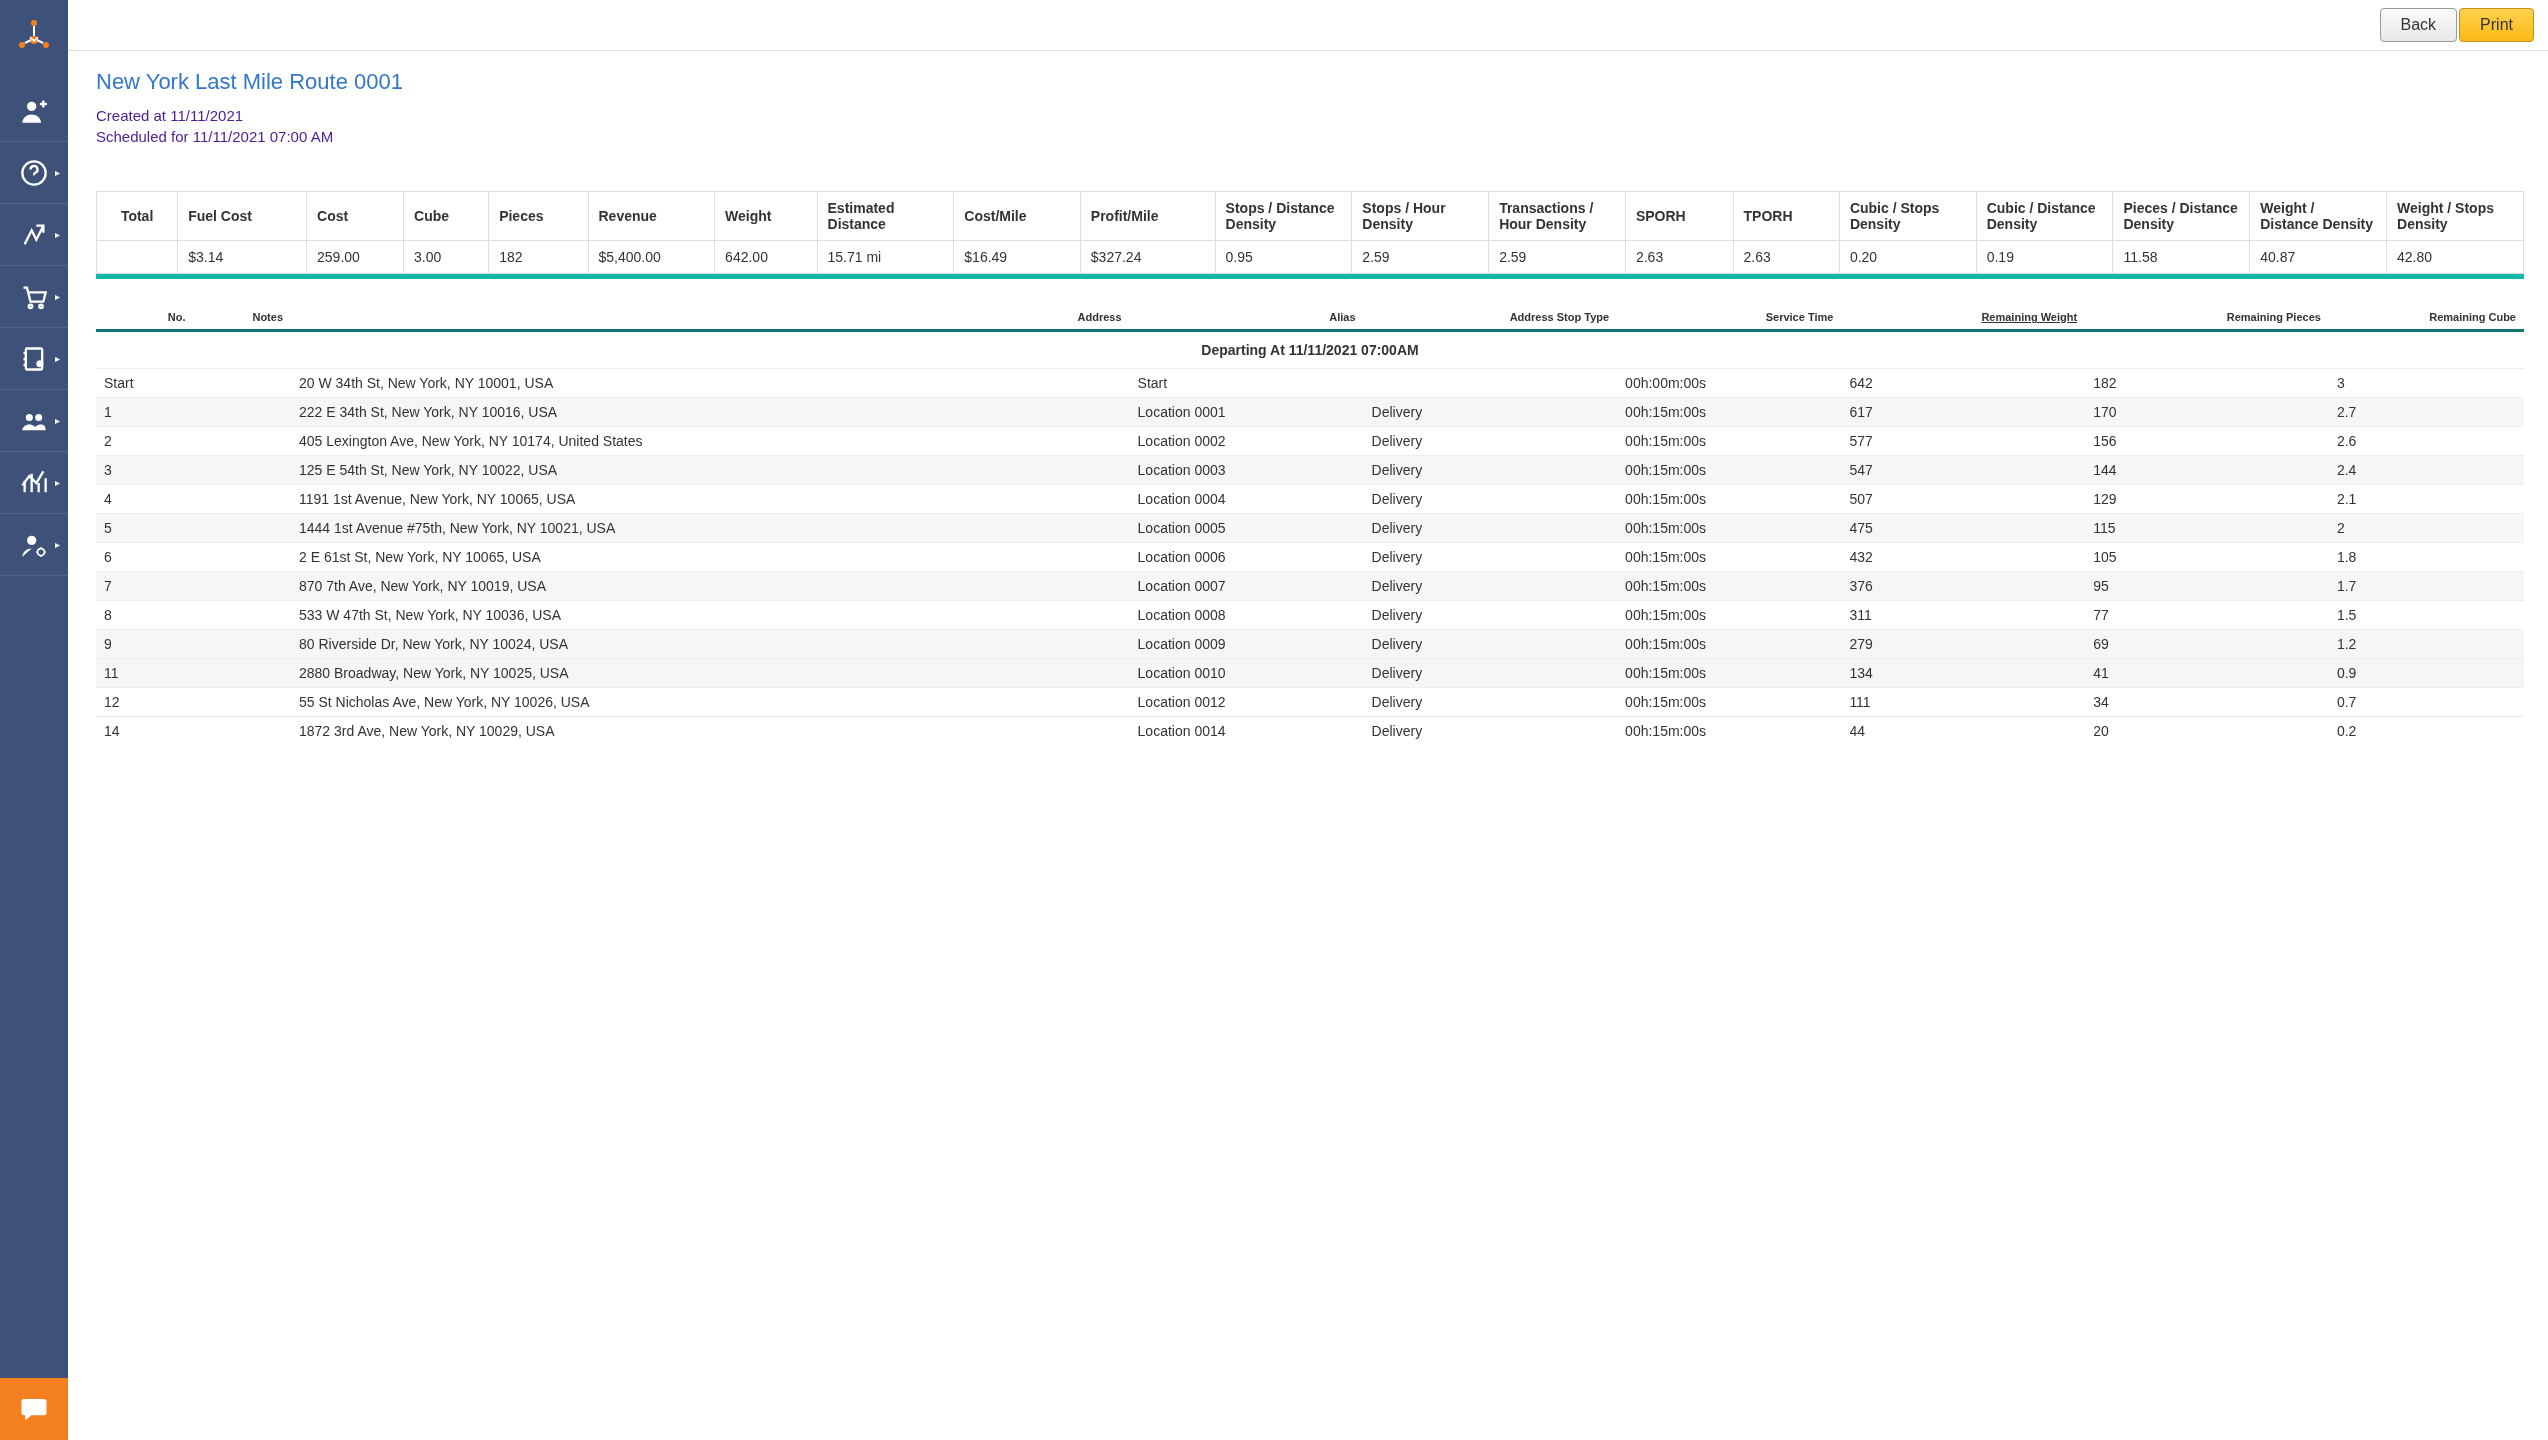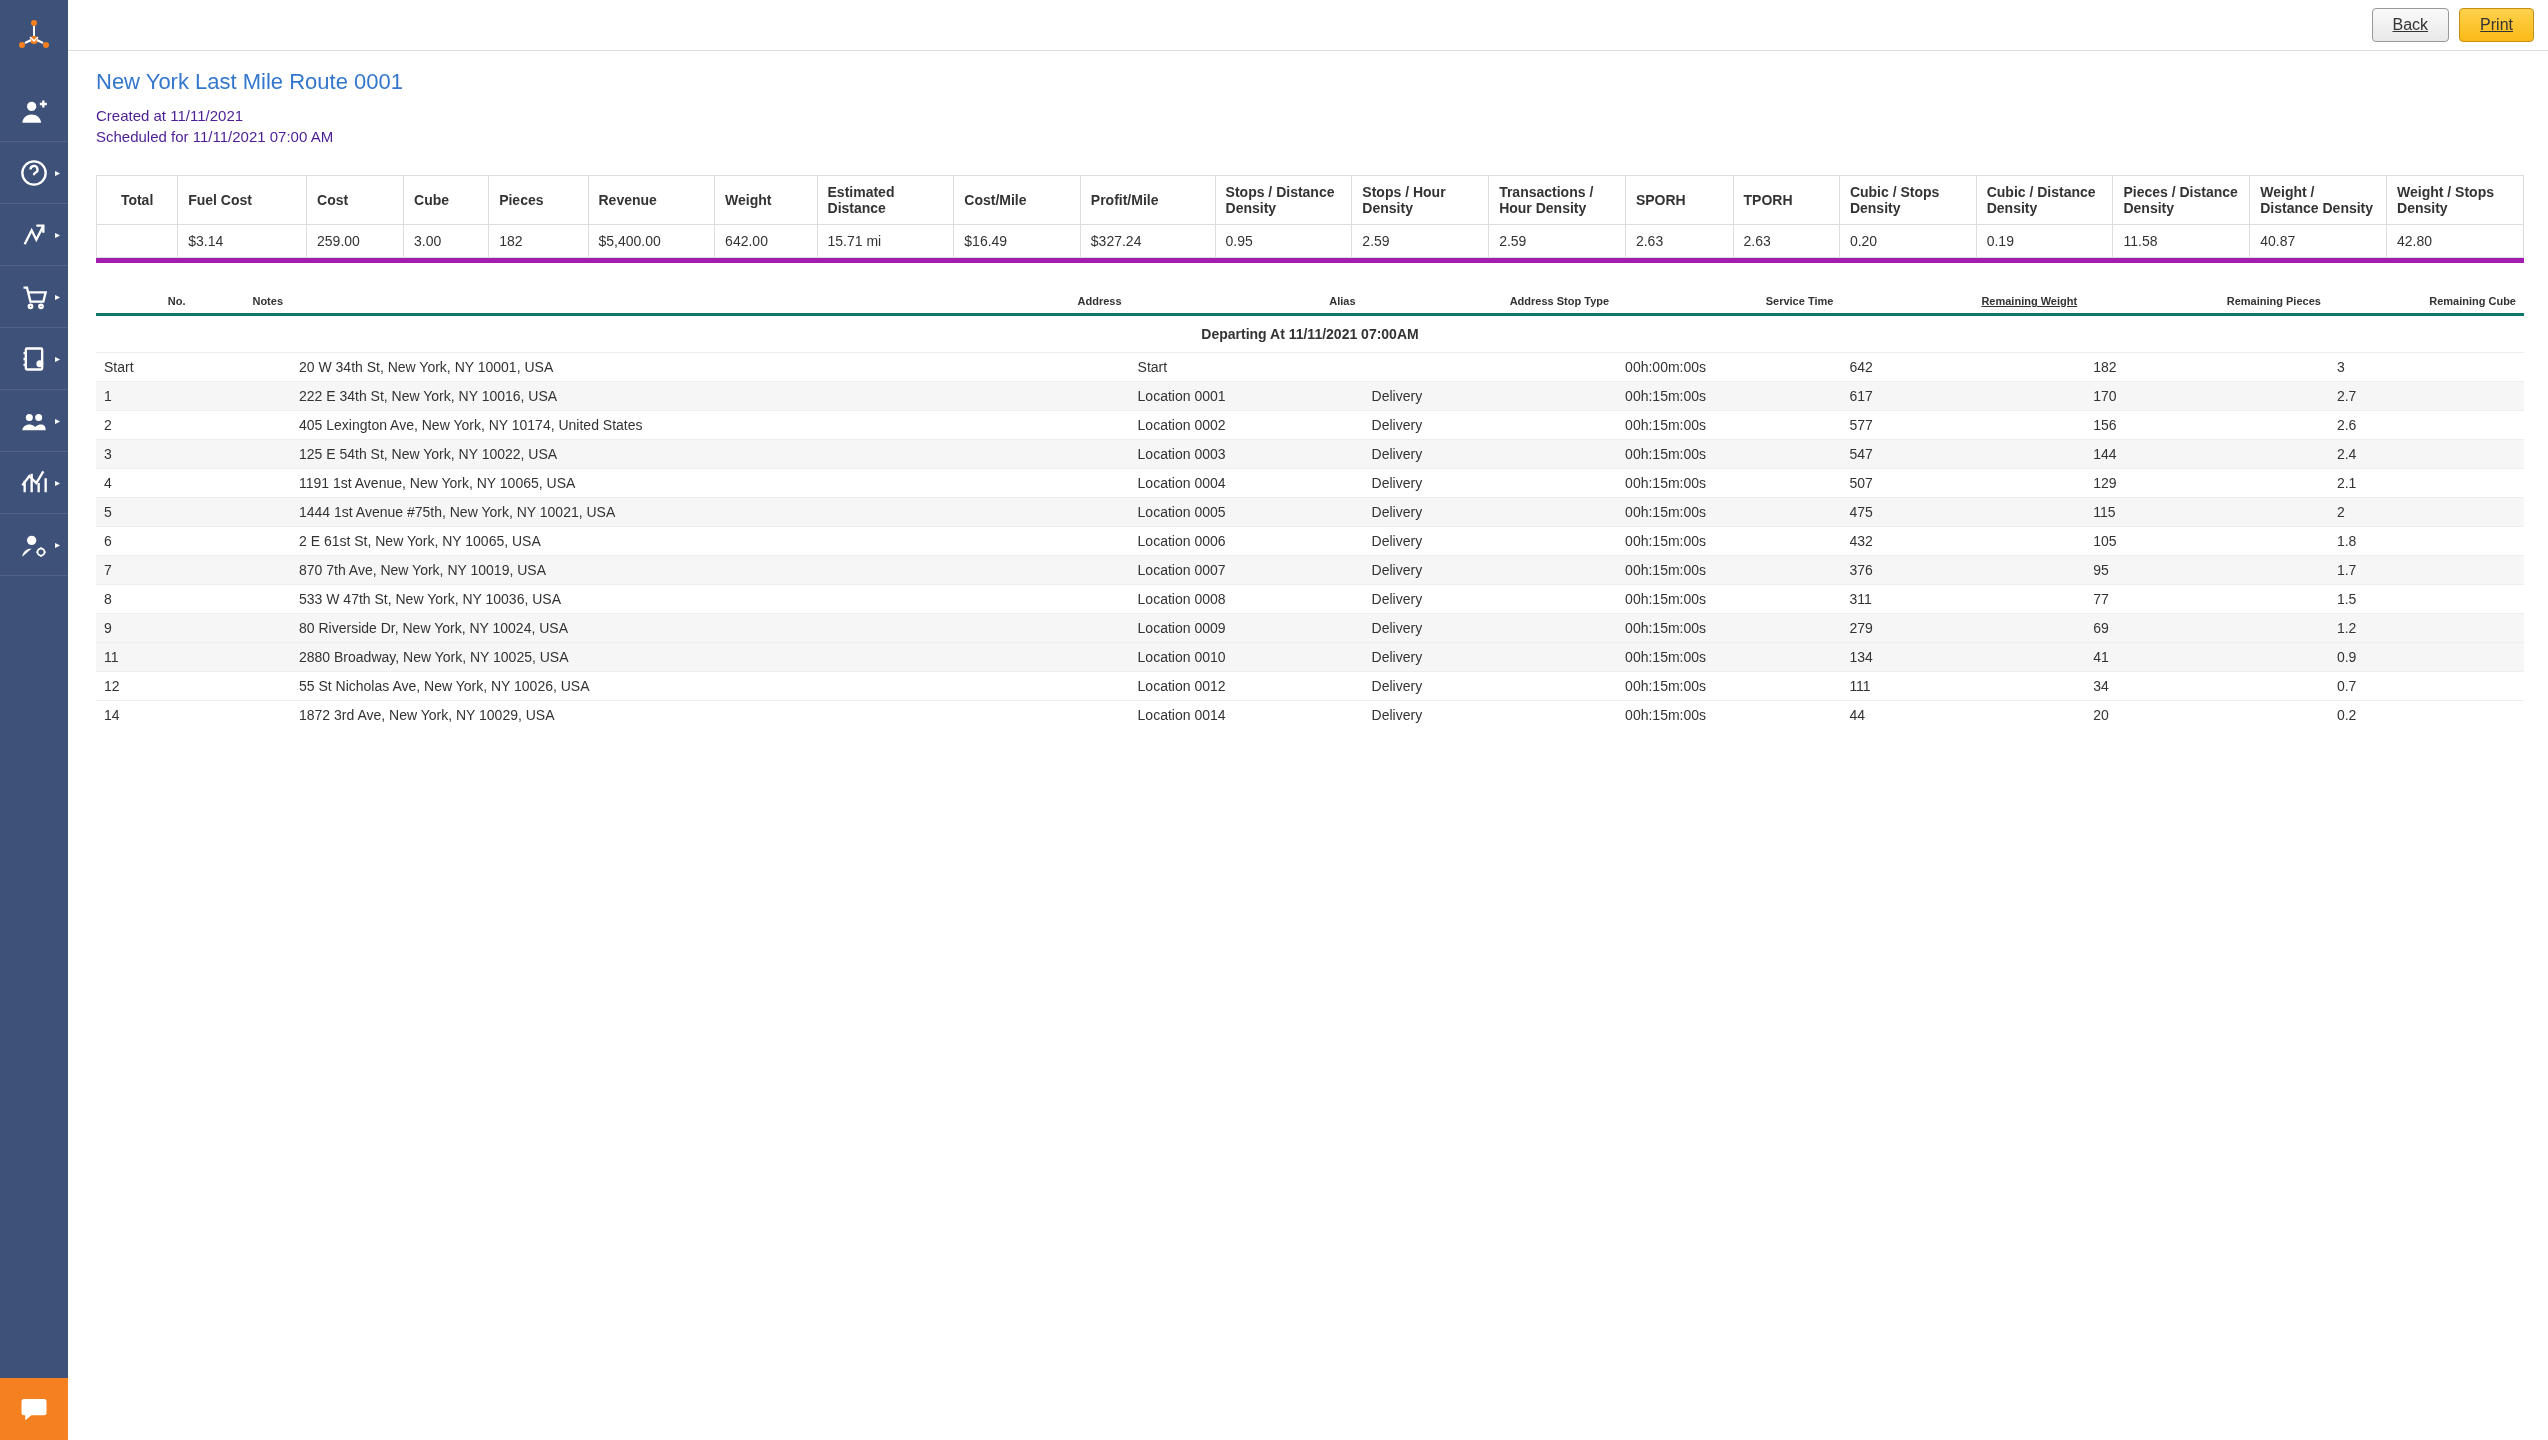--- a/index.html
+++ b/index.html
@@ -5,28 +5,28 @@
 * { box-sizing: border-box; margin: 0; padding: 0; }
 body { font-family: Arial, Helvetica, sans-serif; font-size: 14px; color: #333; background: #fff; overflow: hidden; }
 .app { display: flex; height: 100vh; width: 100vw; }
 .sidebar { width: 68px; background: #3e5178; display: flex; flex-direction: column; align-items: center; padding-top: 10px; flex-shrink: 0; position: relative; }
 .sidebar-logo { width: 40px; height: 50px; margin-bottom: 20px; display: flex; align-items: center; justify-content: center; }
 .sidebar-item { width: 100%; height: 62px; display: flex; align-items: center; justify-content: center; border-bottom: 1px solid rgba(255,255,255,0.1); position: relative; cursor: pointer; }
 .sidebar-item .icon { width: 28px; height: 28px; color: #fff; }
 .sidebar-item .caret { position: absolute; right: 8px; color: #fff; font-size: 10px; }
 .chat-bubble { position: absolute; bottom: 0; left: 0; width: 68px; height: 62px; background: #f5801f; display: flex; align-items: center; justify-content: center; cursor: pointer; }
 .main { flex: 1; display: flex; flex-direction: column; overflow: hidden; }
-.topbar { display: flex; justify-content: flex-end; align-items: center; padding: 8px 14px; border-bottom: 1px solid #ddd; gap: 10px; text-decoration: underline; }
+.topbar { display: flex; justify-content: flex-end; align-items: center; padding: 8px 14px; border-bottom: 1px solid #ddd; gap: 2px; }
 .btn { padding: 7px 20px; font-size: 16px; border-radius: 4px; cursor: pointer; border: 1px solid #999; }
 .btn-back { background: linear-gradient(#fafafa,#e8e8e8); color: #333; }
 .btn-print { background: linear-gradient(#ffd24d,#fbb917); color: #333; border-color: #c98f15; }
 .content { flex: 1; overflow: auto; padding: 18px 24px 30px 28px; }
 .page-title { color: #3377cc; font-size: 22px; font-weight: 500; margin-bottom: 12px; }
 .meta-line { color: #4c1d95; font-size: 15px; margin-bottom: 4px; }
-.summary-wrap { margin-top: 30px; overflow-x: auto; border-bottom: 5px solid #a21caf; }
+.summary-wrap { margin-top: 46px; overflow-x: auto; border-bottom: 5px solid #14b8a6; }
 .summary-table { border-collapse: collapse; width: max-content; min-width: 100%; }
 .summary-table th, .summary-table td { border: 1px solid #ddd; padding: 8px 10px; font-size: 14px; text-align: left; white-space: normal; vertical-align: middle; }
 .summary-table th { font-weight: bold; background: #fff; max-width: 90px; }
 .summary-table th.first { text-align: center; }
 .stops-wrap { margin-top: 26px; }
 .stops-table { width: 100%; border-collapse: collapse; font-size: 14px; }
 .stops-table th { text-align: right; font-weight: bold; padding: 6px 8px; font-size: 11px; }
 .stops-table td { padding: 6px 8px; border-top: 1px solid #eee; }
 .stops-table tr.odd { background: #f6f6f6; }
 .depart-row td { text-align: center; font-weight: bold; background: #fff; border-top: 3px solid #0f766e; padding: 10px; }

